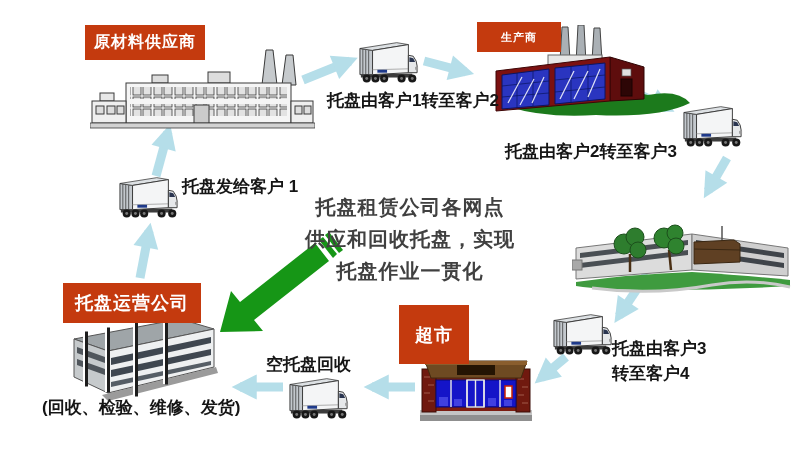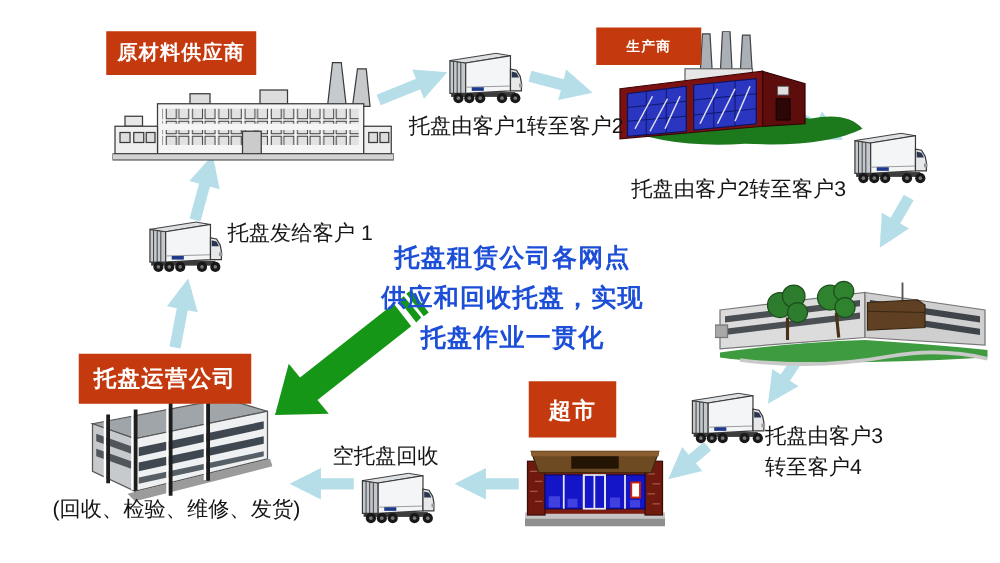--- a/index.html
+++ b/index.html
@@ -9,24 +9,24 @@
   }
   .stage svg{position:absolute;}
   #arrows{left:0;top:0;width:800px;height:450px;z-index:1;}
   .art{z-index:2;}
   .truck{z-index:3;}
   .node-label{
     position:absolute;z-index:4;background:#C43A0E;color:#fff;font-weight:bold;
     display:flex;align-items:center;justify-content:center;
     letter-spacing:1px;
   }
-  .flow-label{position:absolute;z-index:4;color:#151515;font-size:17px;white-space:nowrap;}
+  .flow-label{position:absolute;z-index:4;color:#151515;font-size:17px;white-space:nowrap;font-weight:bold;}
   .center-text{
     position:absolute;z-index:4;left:286px;top:191px;width:248px;text-align:center;
-    font-weight:bold;font-size:20px;line-height:32px;color:#1d4ed8;letter-spacing:1px;
+    font-weight:bold;font-size:20px;line-height:32px;color:#404040;letter-spacing:1px;
   }
   .hidden-defs{position:absolute;width:0;height:0;overflow:hidden;}
 </style>
 </head>
 <body>
 
 <svg class="hidden-defs" aria-hidden="true">
   <defs>
     <symbol id="truck-shape" viewBox="0 0 64 46">
       <rect x="3" y="34" width="53" height="4" fill="#3c3c3c"></rect>
@@ -233,21 +233,21 @@
     </svg>
   <svg class="truck" style="left:288px;top:376px;width:62px;height:46px" viewBox="0 0 64 46">
       <use href="#truck-shape"></use>
     </svg>
   <svg class="truck" style="left:118px;top:175px;width:62px;height:46px" viewBox="0 0 64 46">
       <use href="#truck-shape"></use>
     </svg>
 
   <div class="node-label" style="left:85px;top:25px;width:120px;height:35px;font-size:16px">原材料供应商</div>
   <div class="node-label" style="left:477px;top:22px;width:84px;height:30px;font-size:11px">生产商</div>
-  <div class="node-label" style="left:423px;top:305px;width:70px;height:45px;font-size:18px">超市</div>
+  <div class="node-label" style="left:399px;top:305px;width:70px;height:59px;font-size:18px">超市</div>
   <div class="node-label" style="left:63px;top:283px;width:138px;height:40px;font-size:18px">托盘运营公司</div>
 
   <div class="flow-label" style="left:327px;top:89px">托盘由客户1转至客户2</div>
   <div class="flow-label" style="left:505px;top:140px">托盘由客户2转至客户3</div>
   <div class="flow-label" style="left:612px;top:336px;line-height:25px">
     <div>托盘由客户3</div>
     <div>转至客户4</div>
   </div>
   <div class="flow-label" style="left:266px;top:353px">空托盘回收</div>
   <div class="flow-label" style="left:182px;top:175px">托盘发给客户 1</div>

